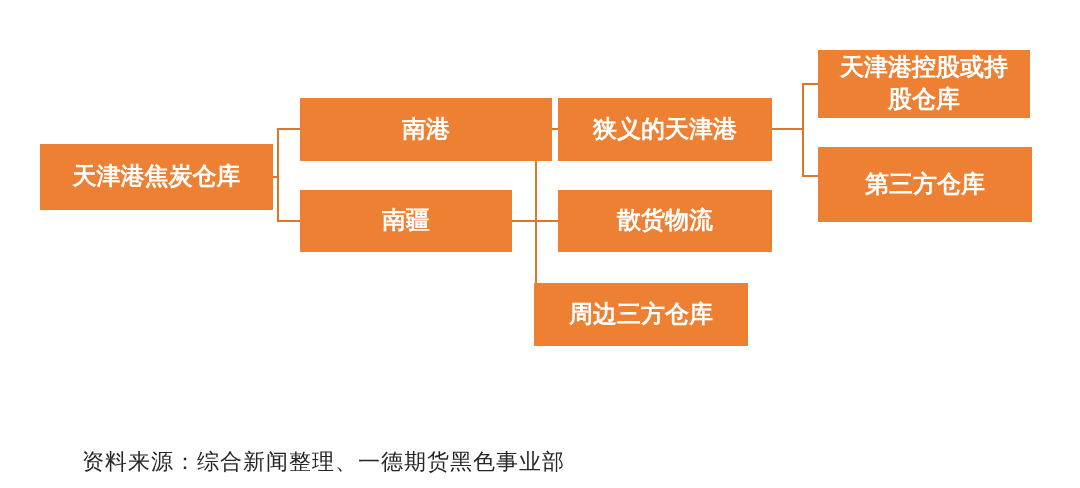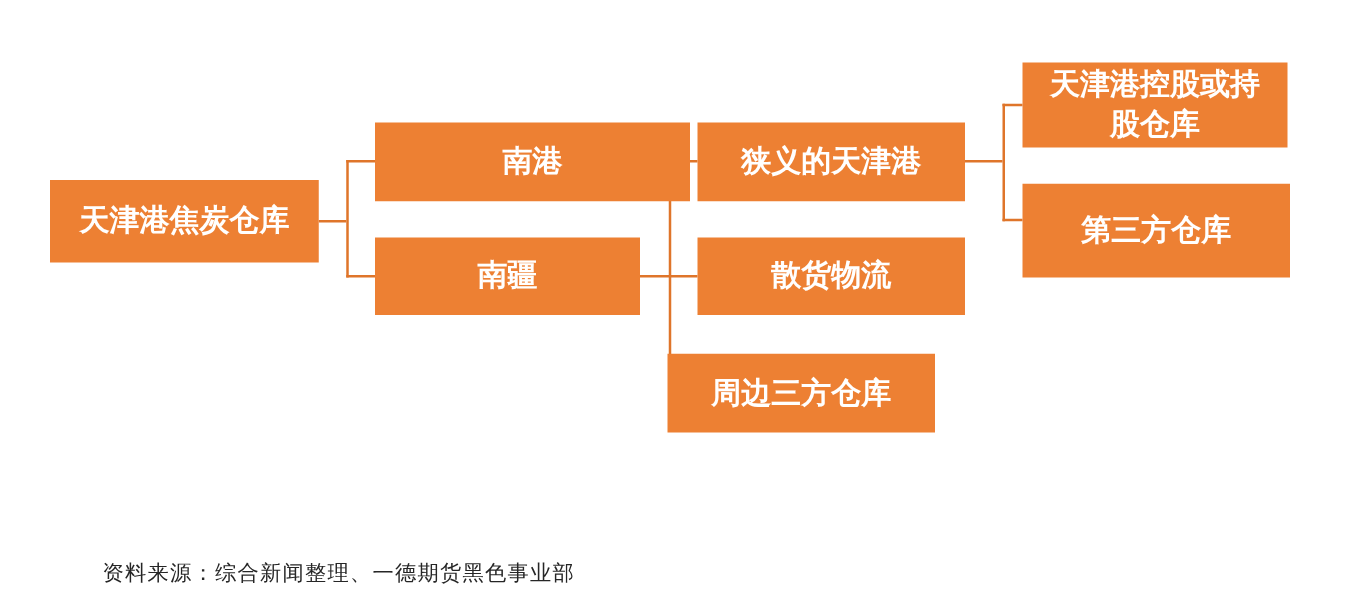--- a/index.html
+++ b/index.html
@@ -29,21 +29,21 @@
     box-sizing: border-box;
   }
   .hline, .vline {
     position: absolute;
     background: var(--connector, #DF752A);
   }
   .hline { height: 2px; }
   .vline { width: 2px; }
 
   
-  .n-root      { left: 40px;  top: 144px; width: 215px; height: 66px; }
+  .n-root      { left: 40px;  top: 144px; width: 233px; height: 66px; }
   .n-nangang   { left: 300px; top: 98px;  width: 252px; height: 63px; }
   .n-nanjiang  { left: 300px; top: 190px; width: 212px; height: 62px; }
   .n-xiayi     { left: 558px; top: 98px;  width: 214px; height: 63px; text-align: center; }
   .n-sanhuo    { left: 558px; top: 190px; width: 214px; height: 62px; }
   .n-zhoubian  { left: 534px; top: 283px; width: 214px; height: 63px; }
   .n-konggu    { left: 818px; top: 50px;  width: 212px; height: 68px; padding: 0 22px; }
   .n-disanfang { left: 818px; top: 147px; width: 214px; height: 75px; }
 
   
   .c1-h    { left: 255px; top: 176px; width: 22px; }
@@ -59,21 +59,21 @@
   .c3-h    { left: 772px; top: 128px; width: 30px; }
   .c3-v    { left: 802px; top: 83px;  height: 94px; }
   .c3-st   { left: 802px; top: 83px;  width: 16px; }
   .c3-sb   { left: 802px; top: 175px; width: 16px; }
 
   .source-note {
     position: absolute;
     left: 82px;
     top: 447px;
     font-family: "Liberation Serif", "DejaVu Serif", serif;
-    font-size: 17px;
+    font-size: 22px;
     color: #262626;
     letter-spacing: 1px;
     white-space: nowrap;
   }
 </style>
 </head>
 <body>
 
 <div class="canvas">
 

